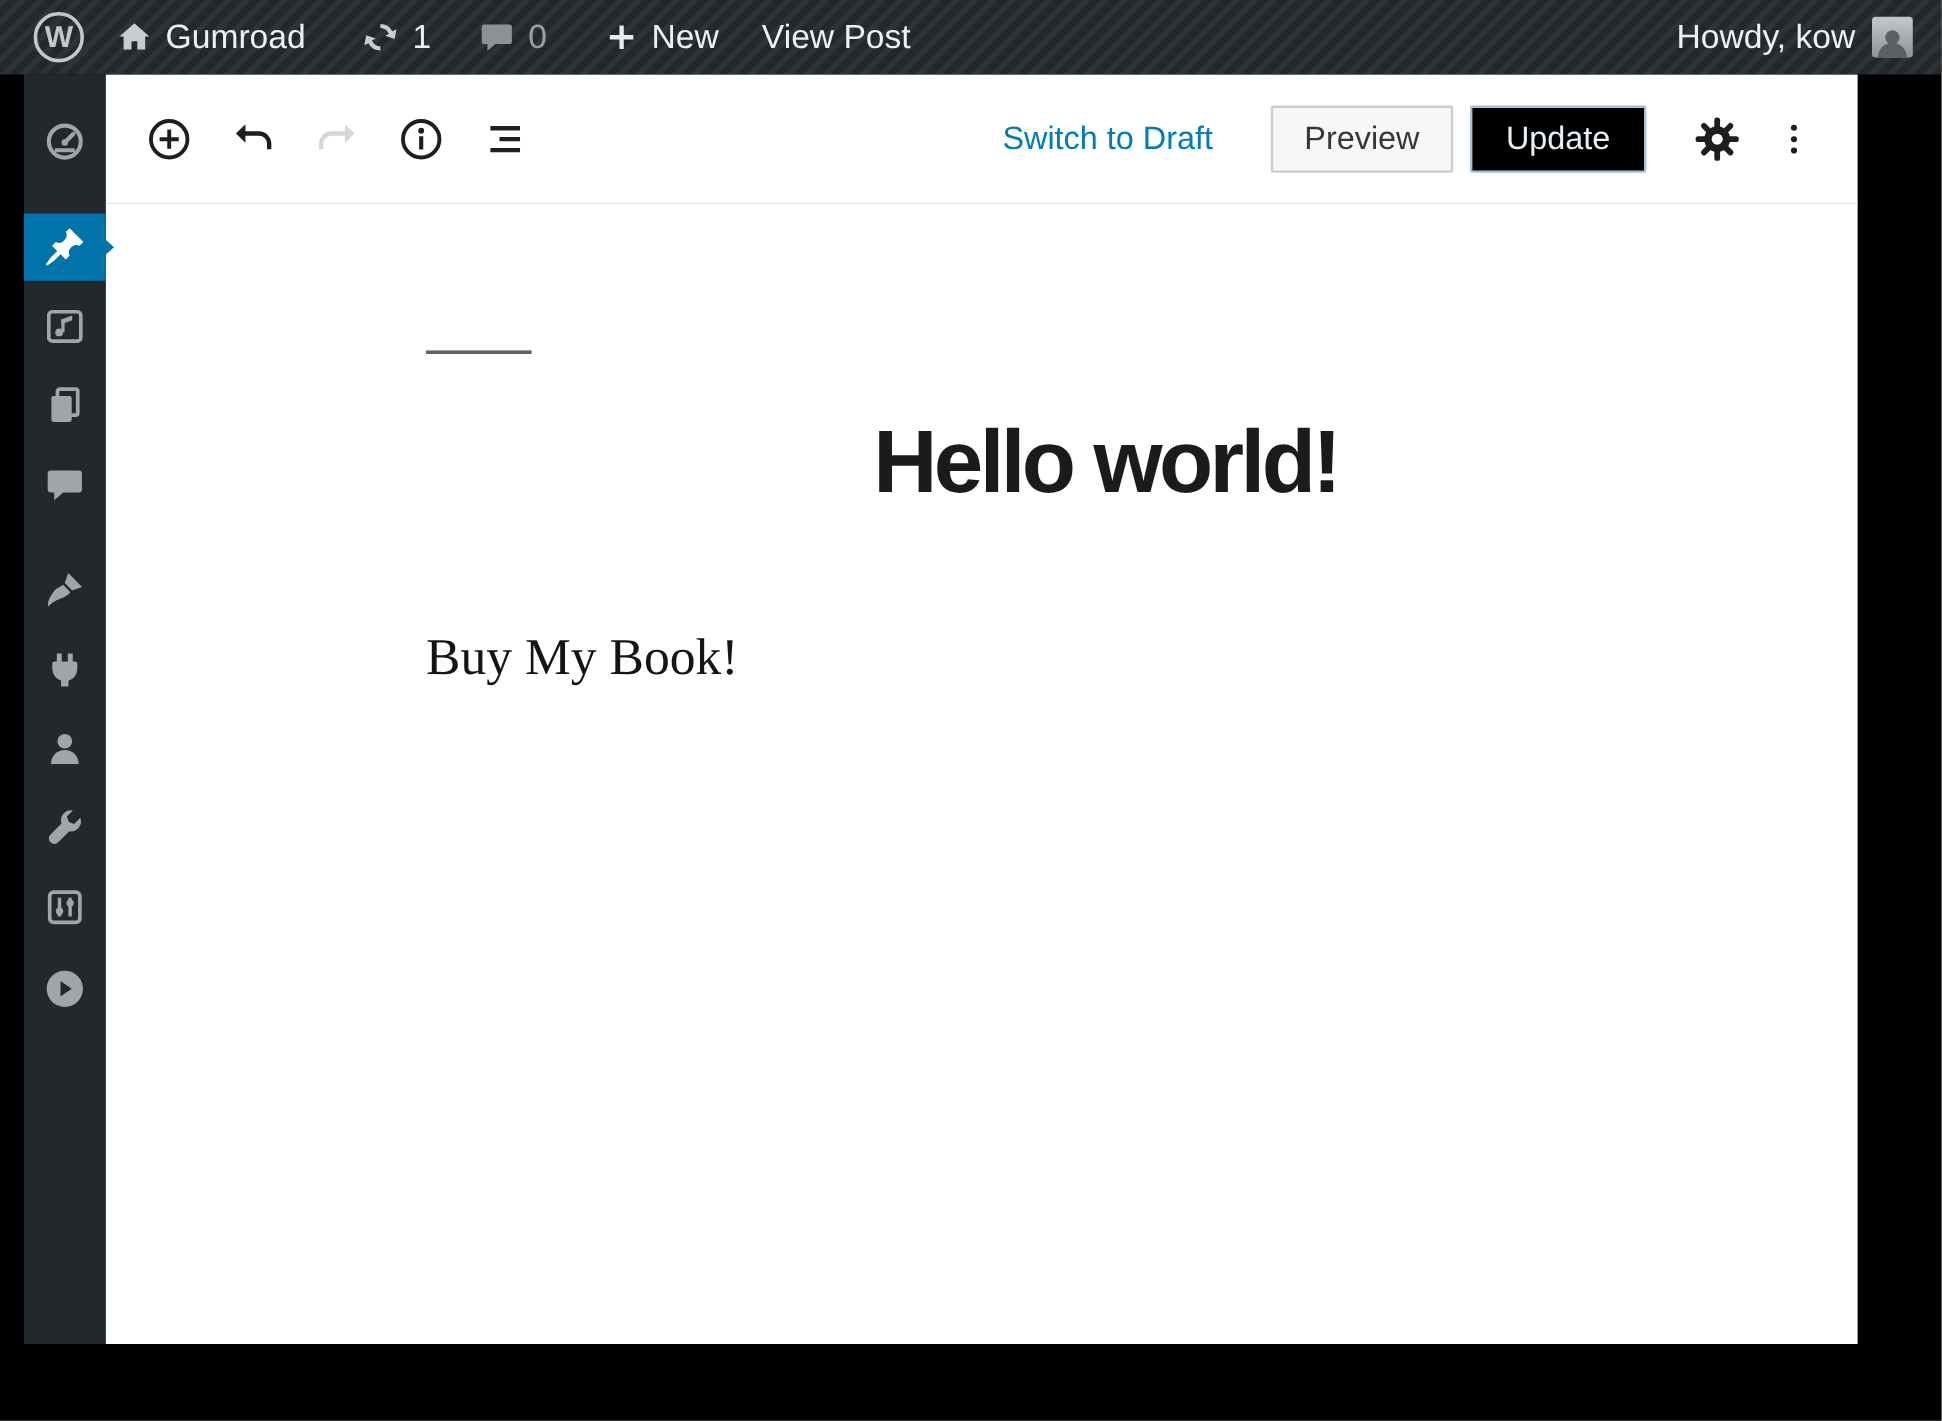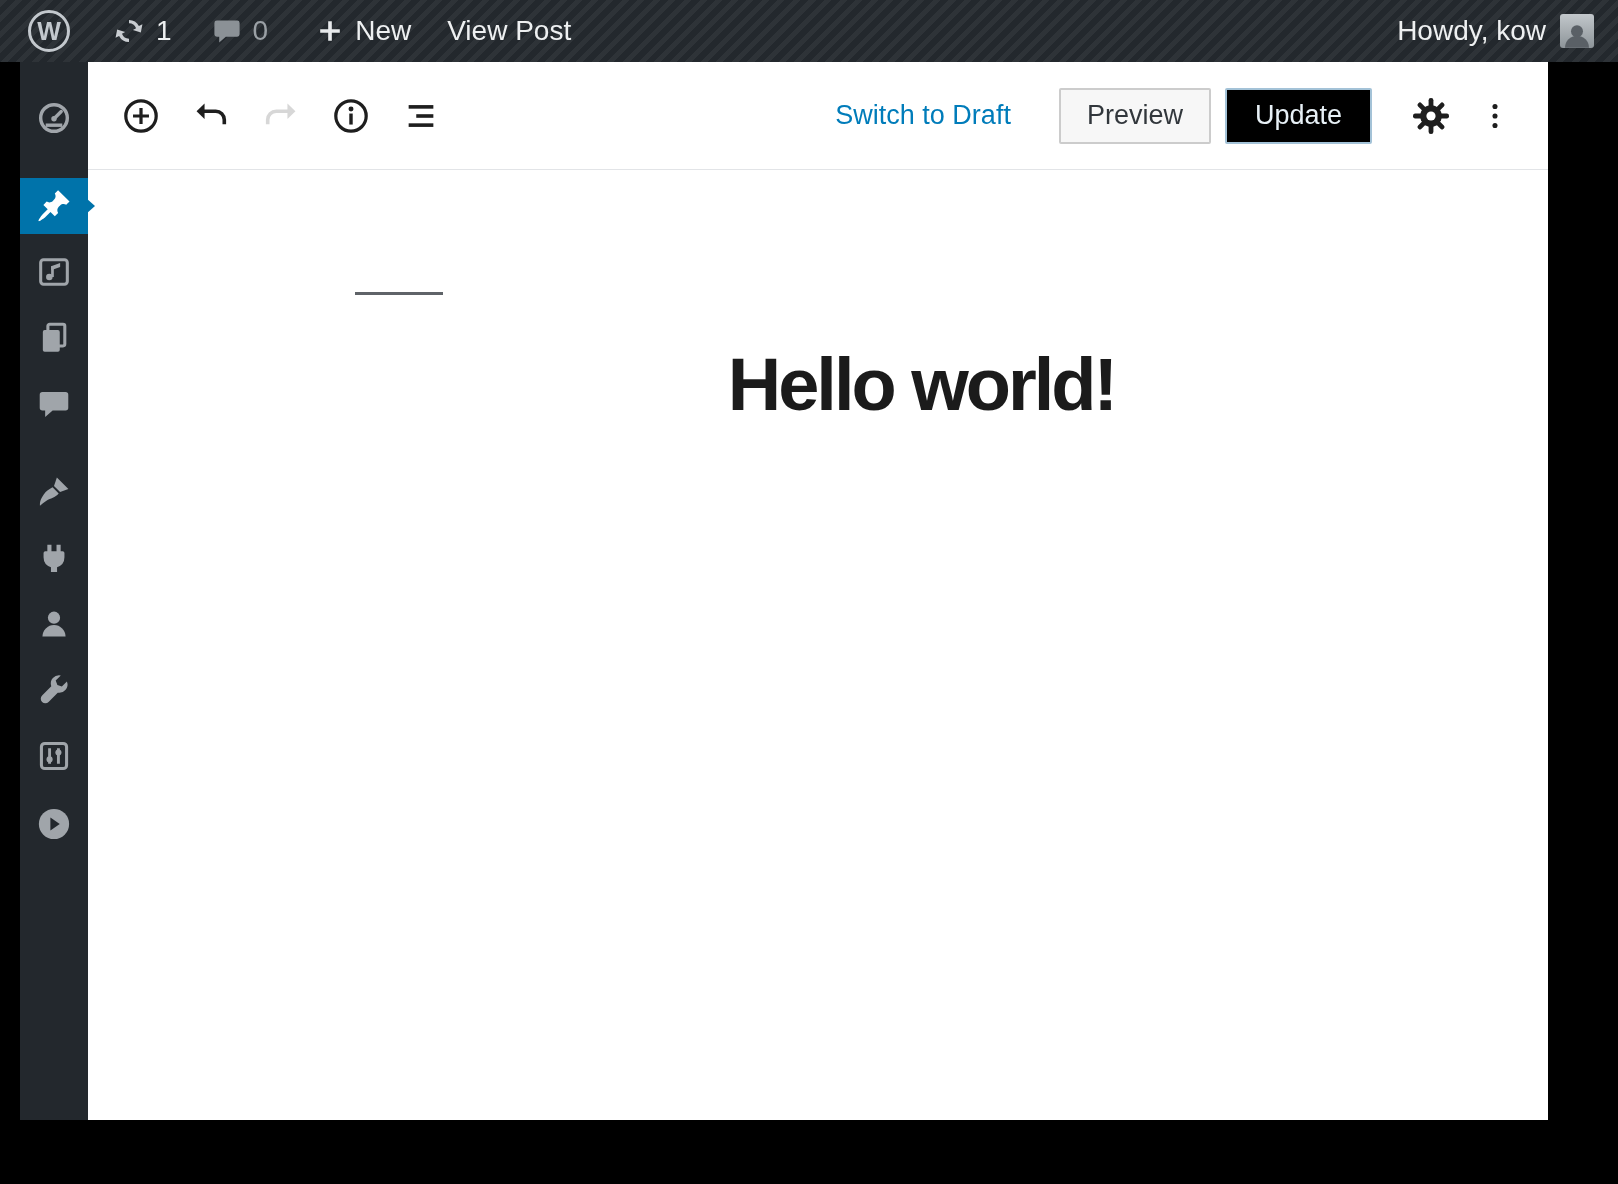--- a/index.html
+++ b/index.html
@@ -108,20 +108,28 @@
   }
 </style>
 </head>
 <body>
 
 <header class="admin-bar">
   <a class="ab-item ab-logo-item">
     <span class="wp-logo">W</span>
   </a>
 
+  <a class="ab-item">
+    <span class="ab-ic">
+      <svg width="30" height="30" viewBox="0 0 20 20">
+          <path d="M10 2.2 L18.3 9.6 h-2.3 v7.2 h-4.4 v-4.6 h-3.2 v4.6 H4 V9.6 H1.7 Z" fill="#c7ccd1"></path>
+        </svg>
+    </span>
+    <span class="ab-text">Gumroad</span>
+  </a>
 
   <a class="ab-item" style="margin-left:16px;">
     <span class="ab-ic">
       <svg width="32" height="32" viewBox="0 0 20 20" fill="#c9cdd1">
         <path d="M10 3.1 a7 7 0 0 1 6.2 3.8 l2.2-1.1 -1 5.2 -5-1.7 2-1 A4.9 4.9 0 0 0 10 5.2 z"></path>
         <path d="M10 16.9 a7 7 0 0 1 -6.2-3.8 l-2.2 1.1 1-5.2 5 1.7 -2 1 A4.9 4.9 0 0 0 10 14.8 z"></path>
       </svg>
     </span>
     <span class="ab-text">1</span>
   </a>
@@ -329,14 +337,15 @@
           <circle cx="10" cy="10" r="1.5"></circle>
           <circle cx="10" cy="15.6" r="1.5"></circle>
         </svg>
       </button>
     </div>
   </div>
 
   <div class="canvas">
     <div class="title-rule"></div>
     <h1 class="post-title">Hello world!</h1>
+    <p class="post-body">Buy My Book!</p>
   </div>
 </main>
 
 </body></html>

